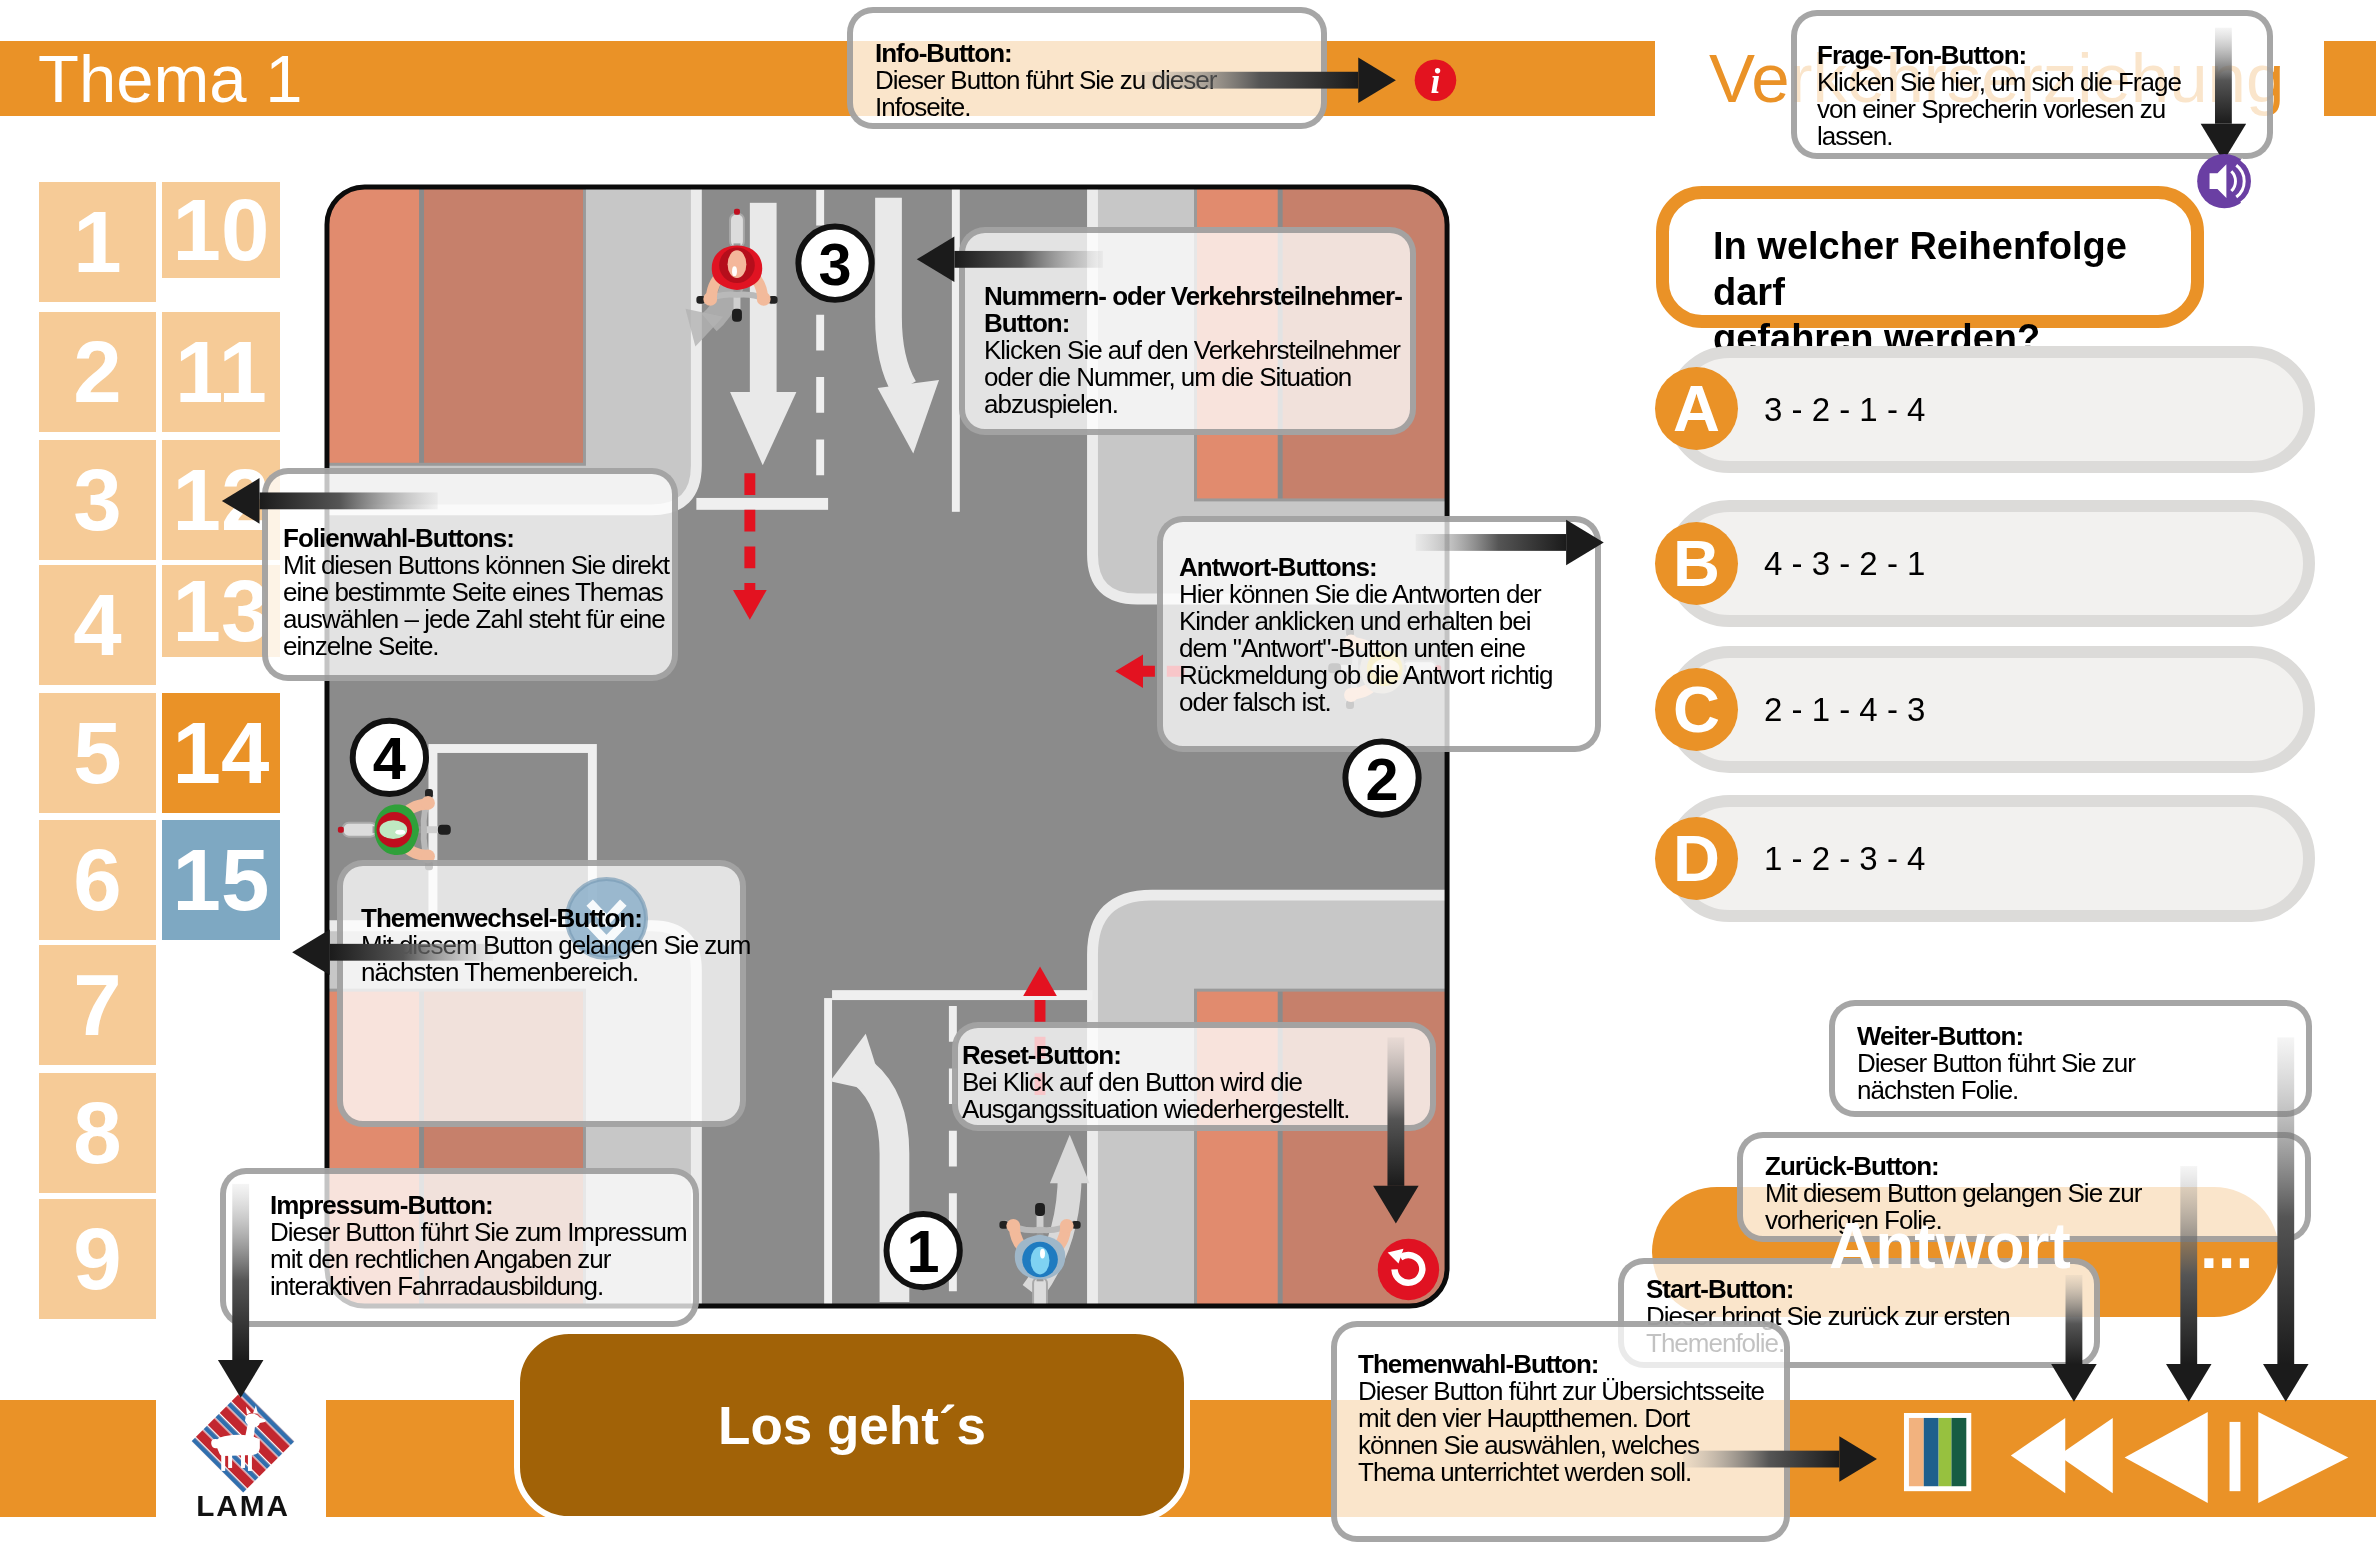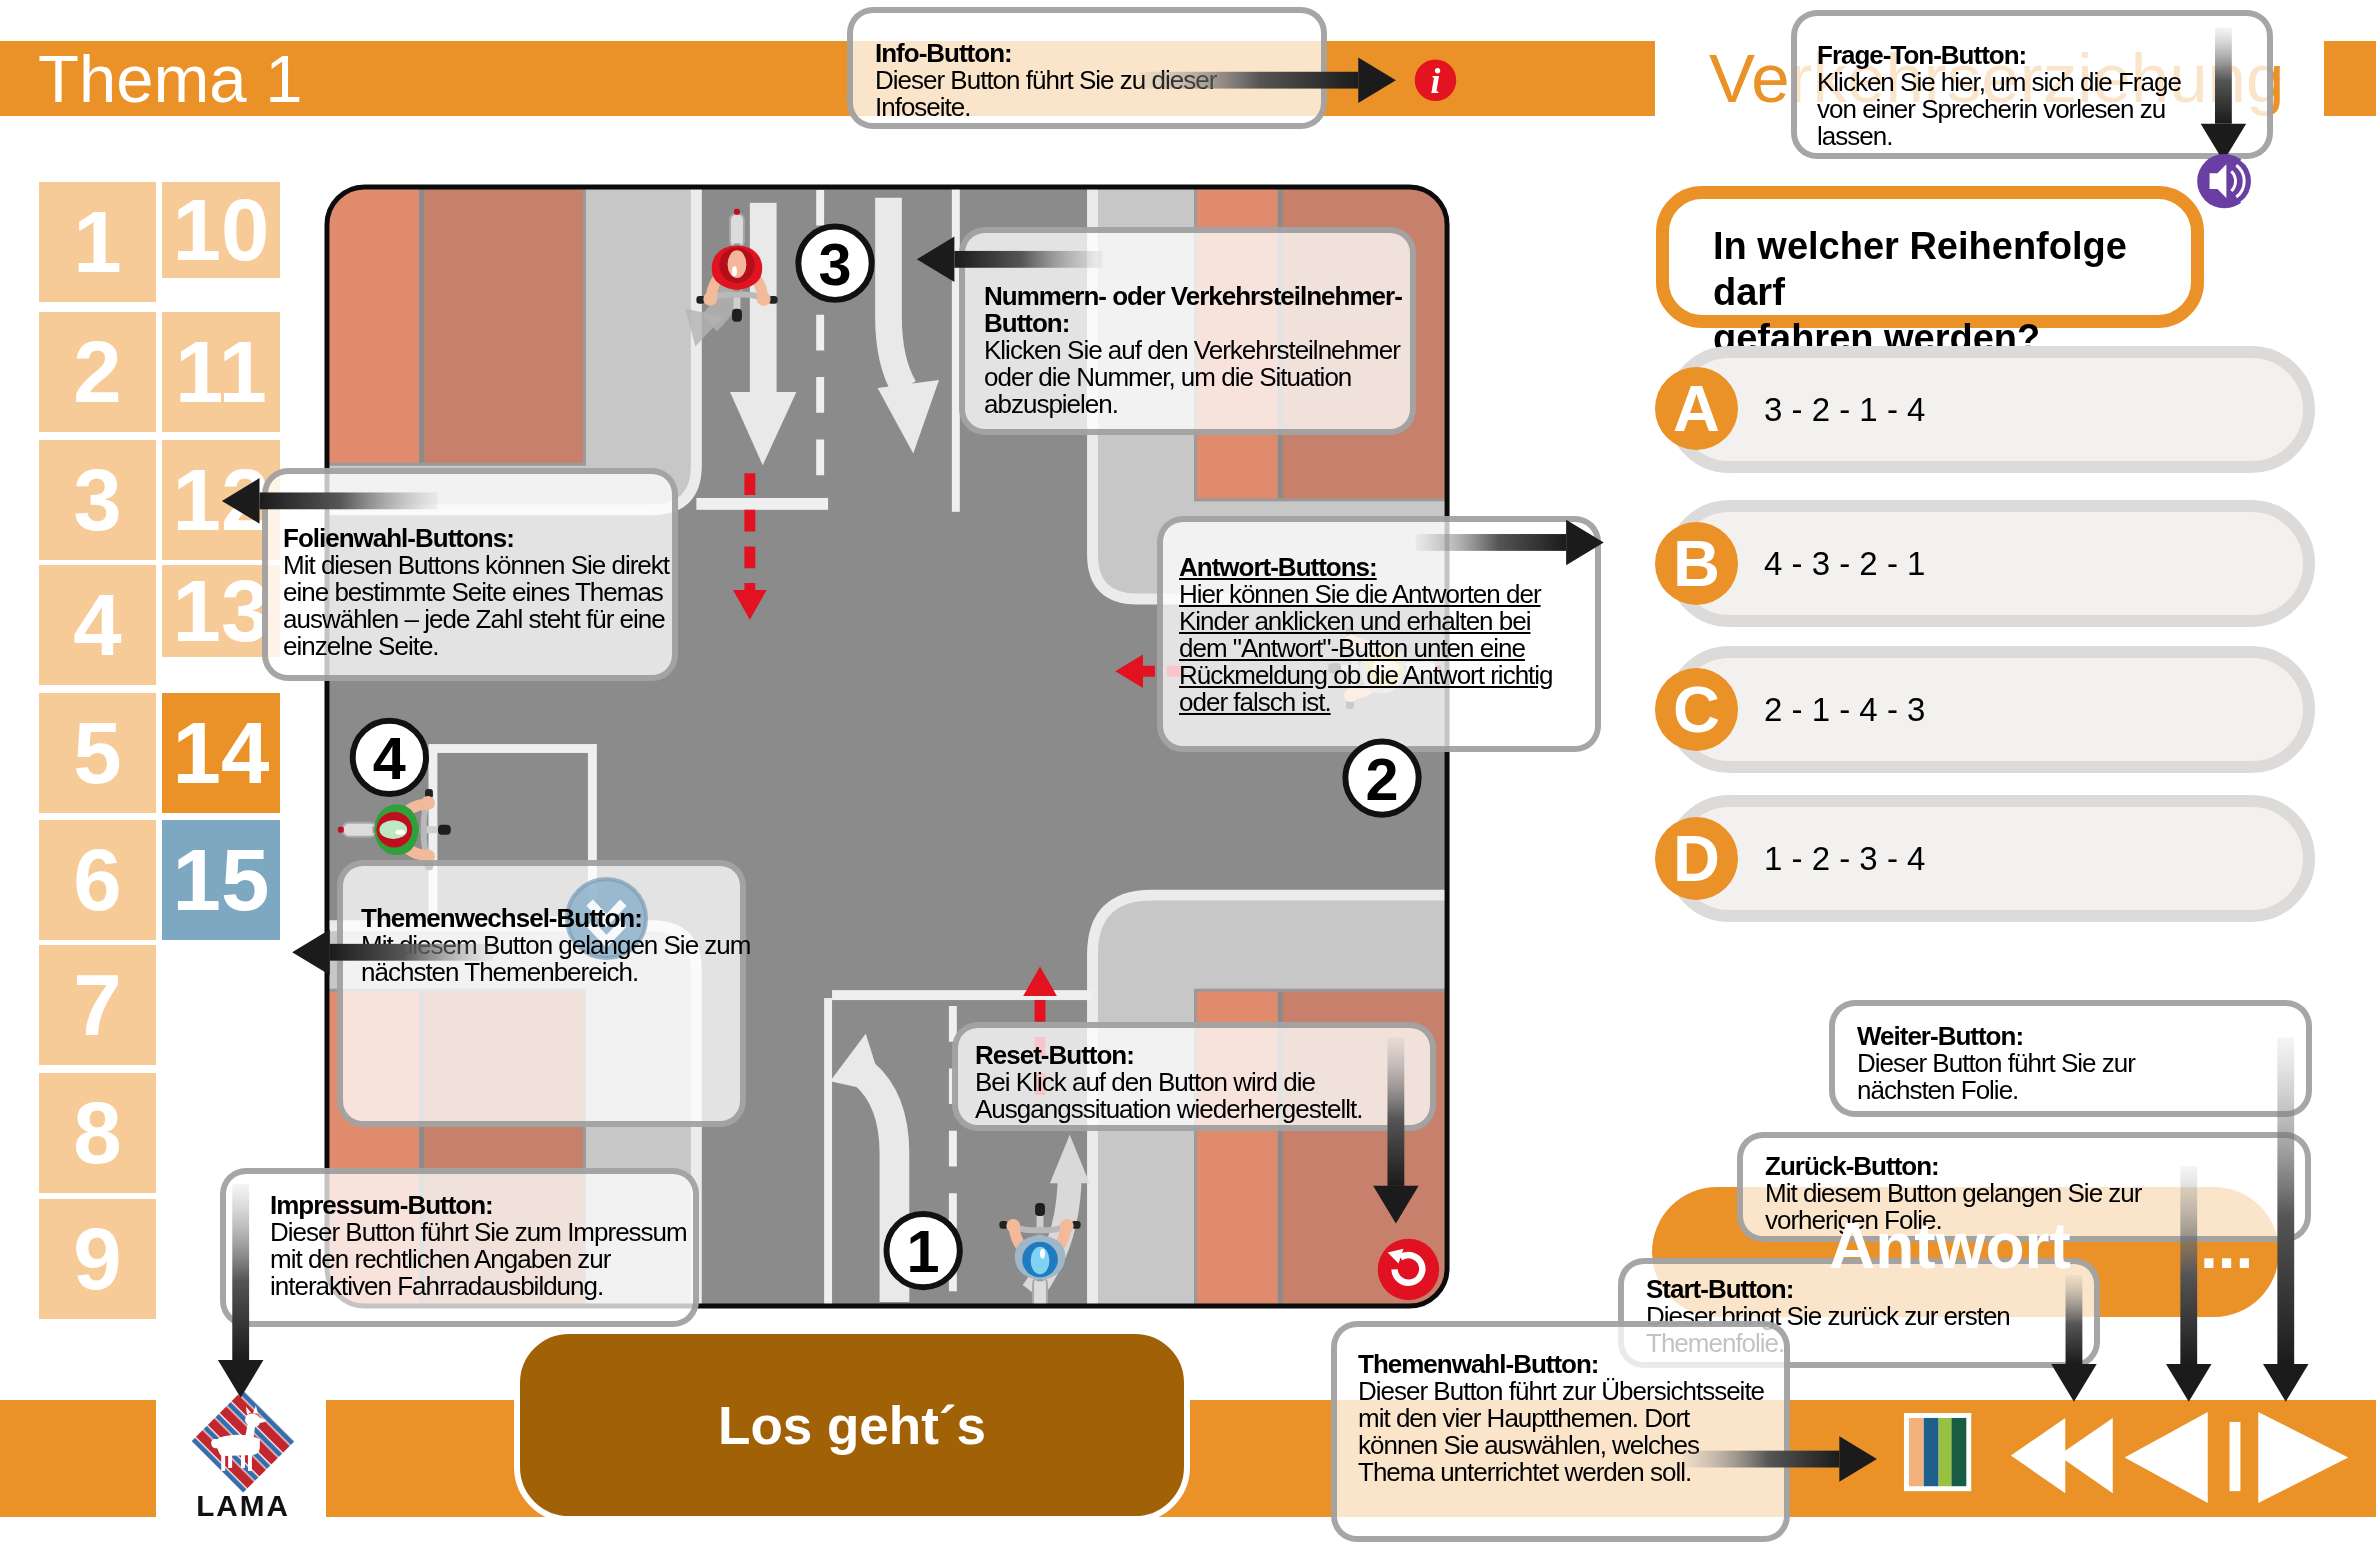--- a/index.html
+++ b/index.html
@@ -293,35 +293,35 @@
 
 <div class="callout" style="left:1791px;top:10px;width:482px;height:149px;padding:26px 10px 13px 20px;">
   <b>Frage-Ton-Button:</b><br>Klicken Sie hier, um sich die Frage<br>von einer Sprecherin vorlesen zu<br>lassen.</div>
 
 <div class="callout" style="left:959px;top:227px;width:457px;height:208px;padding:50px 10px 0 19px;">
   <b>Nummern- oder Verkehrsteilnehmer-<br>Button:</b><br>Klicken Sie auf den Verkehrsteilnehmer<br>oder die Nummer, um die Situation<br>abzuspielen.</div>
 
 <div class="callout" style="left:262px;top:468px;width:416px;height:213px;padding:51px 10px 0 15px;">
   <b>Folienwahl-Buttons:</b><br>Mit diesen Buttons können Sie direkt<br>eine bestimmte Seite eines Themas<br>auswählen – jede Zahl steht für eine<br>einzelne Seite.</div>
 
-<div class="callout" style="left:1157px;top:516px;width:444px;height:236px;padding:32px 10px 0 16px;text-decoration:underline;">
+<div class="callout" style="left:1157px;top:516px;width:444px;height:236px;padding:32px 10px 0 16px;">
   <b>Antwort-Buttons:</b><br>Hier können Sie die Antworten der<br>Kinder anklicken und erhalten bei<br>dem "Antwort"-Button unten eine<br>Rückmeldung ob die Antwort richtig<br>oder falsch ist.</div>
 
 <div class="callout" style="left:337px;top:860px;width:409px;height:267px;"></div>
 <svg width="99" height="99" viewBox="0 0 100 100" style="left:557px;top:869px;z-index:41;">
   <circle cx="50" cy="50" r="40" fill="#8FB2CB" fill-opacity="0.88" stroke="#7B9DB6" stroke-opacity="0.7" stroke-width="4"></circle>
   <path d="M33,34 L50,52 L67,34" fill="none" stroke="#fff" stroke-width="9" stroke-opacity="0.92"></path>
   <path d="M33,55 L50,73 L67,55" fill="none" stroke="#fff" stroke-width="9" stroke-opacity="0.92"></path>
 </svg>
 <div class="abs" style="left:337px;top:860px;width:409px;height:267px;box-sizing:border-box;
      padding:45px 0 0 24px;font-size:26px;line-height:27px;letter-spacing:-1px;
      white-space:nowrap;z-index:42;color:#000;">
   <b>Themenwechsel-Button:</b><br>Mit diesem Button gelangen Sie zum<br>nächsten Themenbereich.</div>
 
-<div class="callout" style="left:952px;top:1022px;width:484px;height:109px;padding:14px 10px 0 17px;">
+<div class="callout" style="left:952px;top:1022px;width:484px;height:109px;padding:14px 10px 0 4px;">
   <b>Reset-Button:</b><br>Bei Klick auf den Button wird die<br>Ausgangssituation wiederhergestellt.</div>
 
 <div class="callout" style="left:220px;top:1168px;width:479px;height:159px;padding:18px 10px 0 44px;">
   <b>Impressum-Button:</b><br>Dieser Button führt Sie zum Impressum<br>mit den rechtlichen Angaben zur<br>interaktiven Fahrradausbildung.</div>
 
 <div class="callout" style="left:1829px;top:1000px;width:483px;height:117px;padding:17px 10px 0 22px;">
   <b>Weiter-Button:</b><br>Dieser Button führt Sie zur<br>nächsten Folie.</div>
 
 <div class="callout" style="left:1737px;top:1132px;width:574px;height:110px;padding:15px 10px 0 22px;">
   <b>Zurück-Button:</b><br>Mit diesem Button gelangen Sie zur<br>vorherigen Folie.</div>

